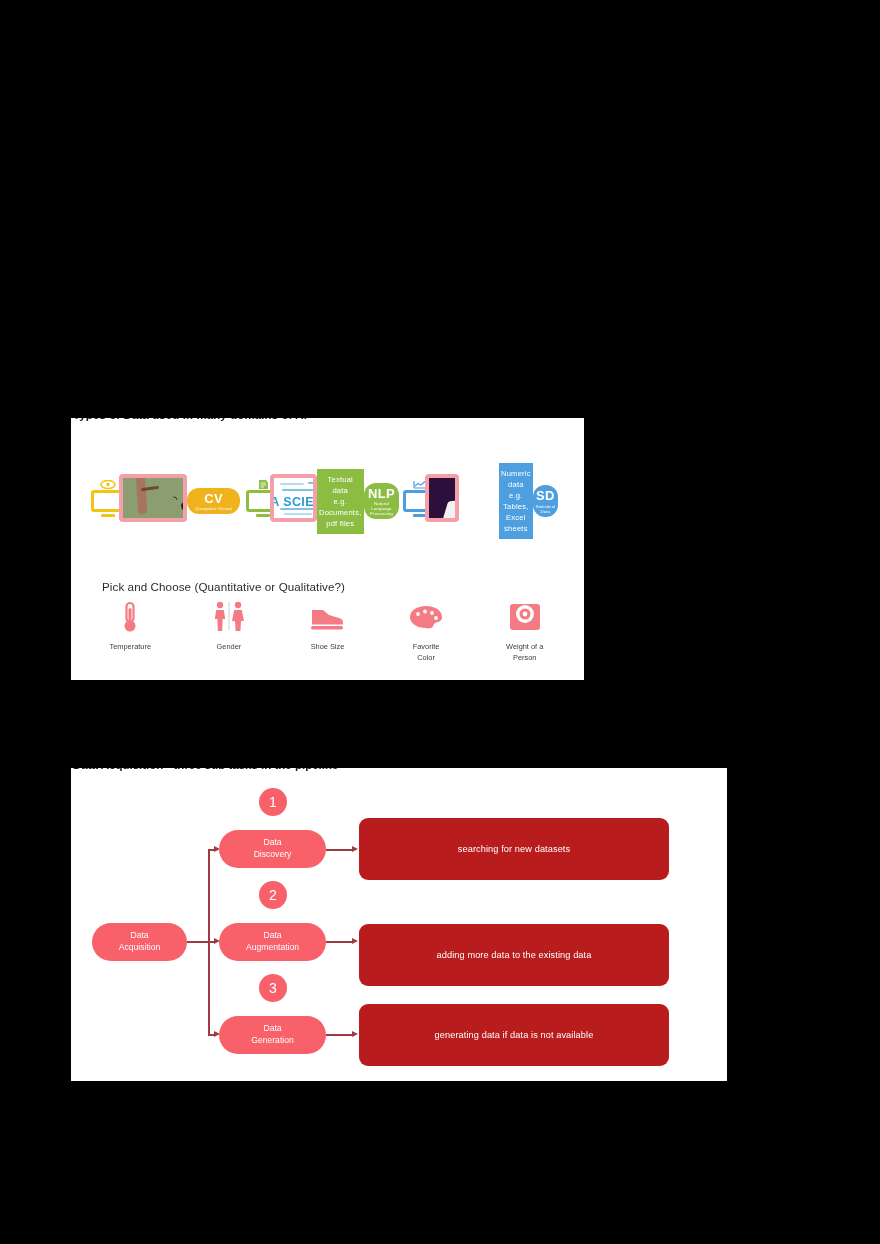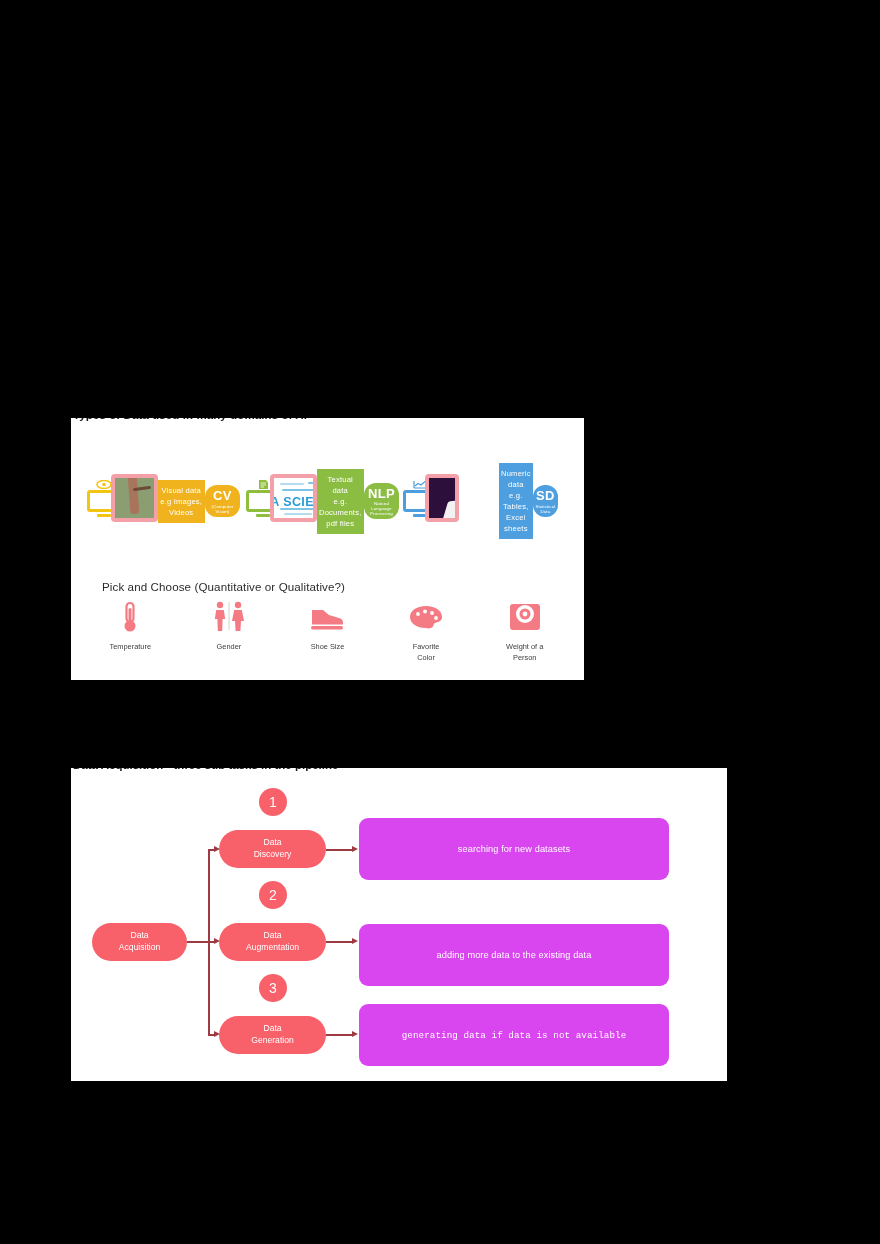--- a/index.html
+++ b/index.html
@@ -127,25 +127,25 @@
 
   .num {
     position:absolute; width:28px; height:28px; border-radius:50%;
     background:#f8606a; color:#fff; display:flex; align-items:center;
     justify-content:center; font-size:14px; font-weight:400; left:188px;
   }
   .n1 { top:20px; } .n2 { top:113px; } .n3 { top:206px; }
 
   .desc {
     position:absolute; left:288px; width:310px; height:62px;
-    background:#d946ef; border-radius:9px; color:#fff;
+    background:#b91c1c; border-radius:9px; color:#fff;
     display:flex; align-items:center; justify-content:center;
     font-size:9.2px; letter-spacing:.1px; text-align:center; padding:0 10px;
   }
-  .d1 { top:50px; } .d2 { top:156px; } .d3 { top:236px;font-family:Liberation Mono, monospace; }
+  .d1 { top:50px; } .d2 { top:156px; } .d3 { top:236px; }
 
   .ln { position:absolute; background:#9e3b42; }
   .arrowhead {
     position:absolute; width:0; height:0;
     border-top:3.5px solid transparent; border-bottom:3.5px solid transparent;
     border-left:6px solid #9e3b42;
   }
 </style>
 </head>
 <body>
@@ -169,24 +169,20 @@
         </div>
         <div class="thumb animal">
           <div class="tree"></div>
           <div class="branch"></div>
           <svg class="deer" viewBox="0 0 30 20">
             <path d="M6 13 L9 9 L14 8 L20 9 L23 6 L24 3 L25 6 L26 3 L27 7 L24 10 L23 13
                      L21 18 L20 13 L15 12 L12 18 L11 12 L7 18 Z" fill="#1c1c14"></path>
           </svg>
           <div class="arc" style="left:46px;top:18px;width:8px;height:10px;transform:rotate(40deg);"></div>
           <div class="arc" style="left:84px;top:18px;width:8px;height:10px;transform:rotate(-220deg);"></div>
-        </div>
-        <div class="band y">
-          <div>Visual  data</div>
-          <div>e.g  Images,  Videos</div>
         </div>
         <div class="pill y">
           <div class="pill-main">CV</div>
           <div class="pill-sub">(Computer Vision)</div>
         </div>
       </div>
 
       <div class="col">
         <div class="mon green">
           <svg class="mon-top" viewBox="0 0 16 9">

